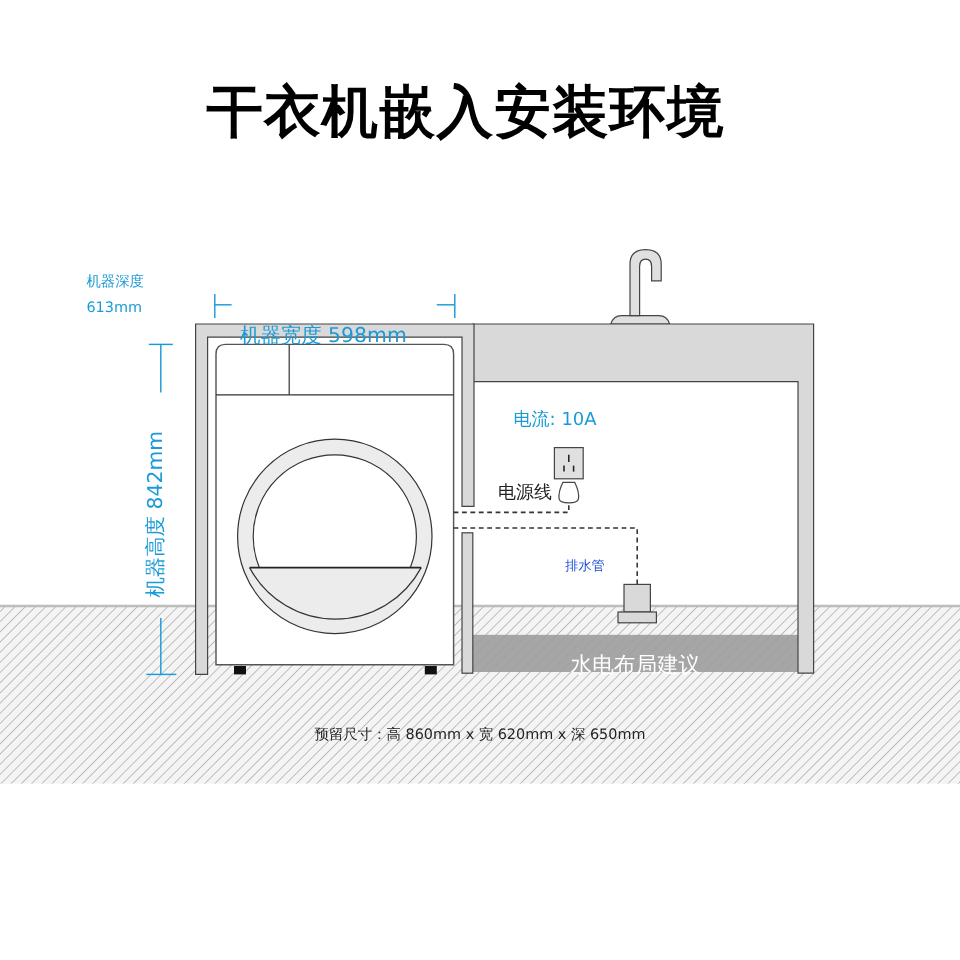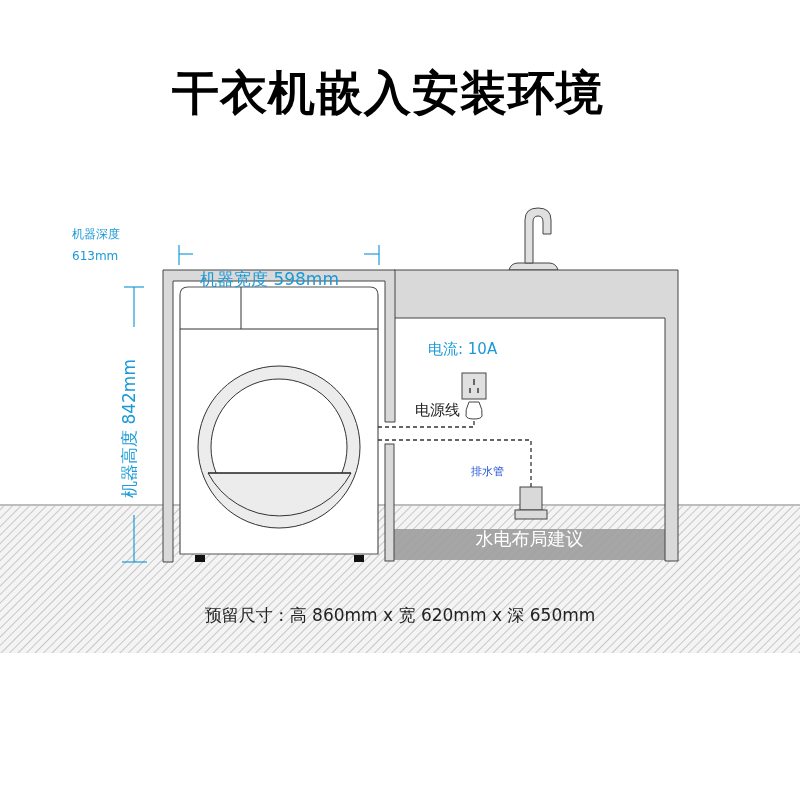--- a/index.html
+++ b/index.html
@@ -7,22 +7,22 @@
   .abs{position:absolute;}
   #title{left:0;top:62px;width:776px;text-align:center;font-size:47px;font-weight:bold;color:#000;letter-spacing:1px;font-family:"DejaVu Sans",sans-serif;}
   .blue{color:#1a9bd7;}
   .lbl{font-family:"DejaVu Sans",sans-serif;}
   #depth{left:72px;top:223px;font-size:12px;line-height:22px;}
   #width-label{left:200px;top:243px;font-size:17px;white-space:nowrap;margin-top:25px;}
   #height-label{left:118px;top:498px;font-size:17px;white-space:nowrap;transform-origin:0 0;transform:rotate(-90deg);}
   #current{left:428px;top:340px;font-size:15px;white-space:nowrap;}
   #power-cord{left:403px;top:401px;font-size:15px;color:#222;white-space:nowrap;margin-left:12px;}
   #drain{left:471px;top:446px;font-size:11px;color:#1d4ed8;white-space:nowrap;margin-top:18px;}
-  #layout-band-label{left:394px;top:527px;width:271px;text-align:center;font-size:18px;color:#fff;}
-  #reserve{left:0;top:604px;width:800px;text-align:center;font-size:17px;color:#222;white-space:nowrap;}
+  #layout-band-label{left:394px;top:542px;width:271px;text-align:center;font-size:18px;color:#fff;}
+  #reserve{left:0;top:604px;width:800px;text-align:center;font-size:12px;color:#222;white-space:nowrap;}
   svg{position:absolute;left:0;top:0;}
 </style>
 </head>
 <body>
 
 <div id="title" class="abs">干衣机嵌入安装环境</div>
 
 <svg width="800" height="800" viewBox="0 0 800 800">
   <defs>
     <pattern id="hatch" width="6" height="6" patternUnits="userSpaceOnUse" patternTransform="rotate(45)">

